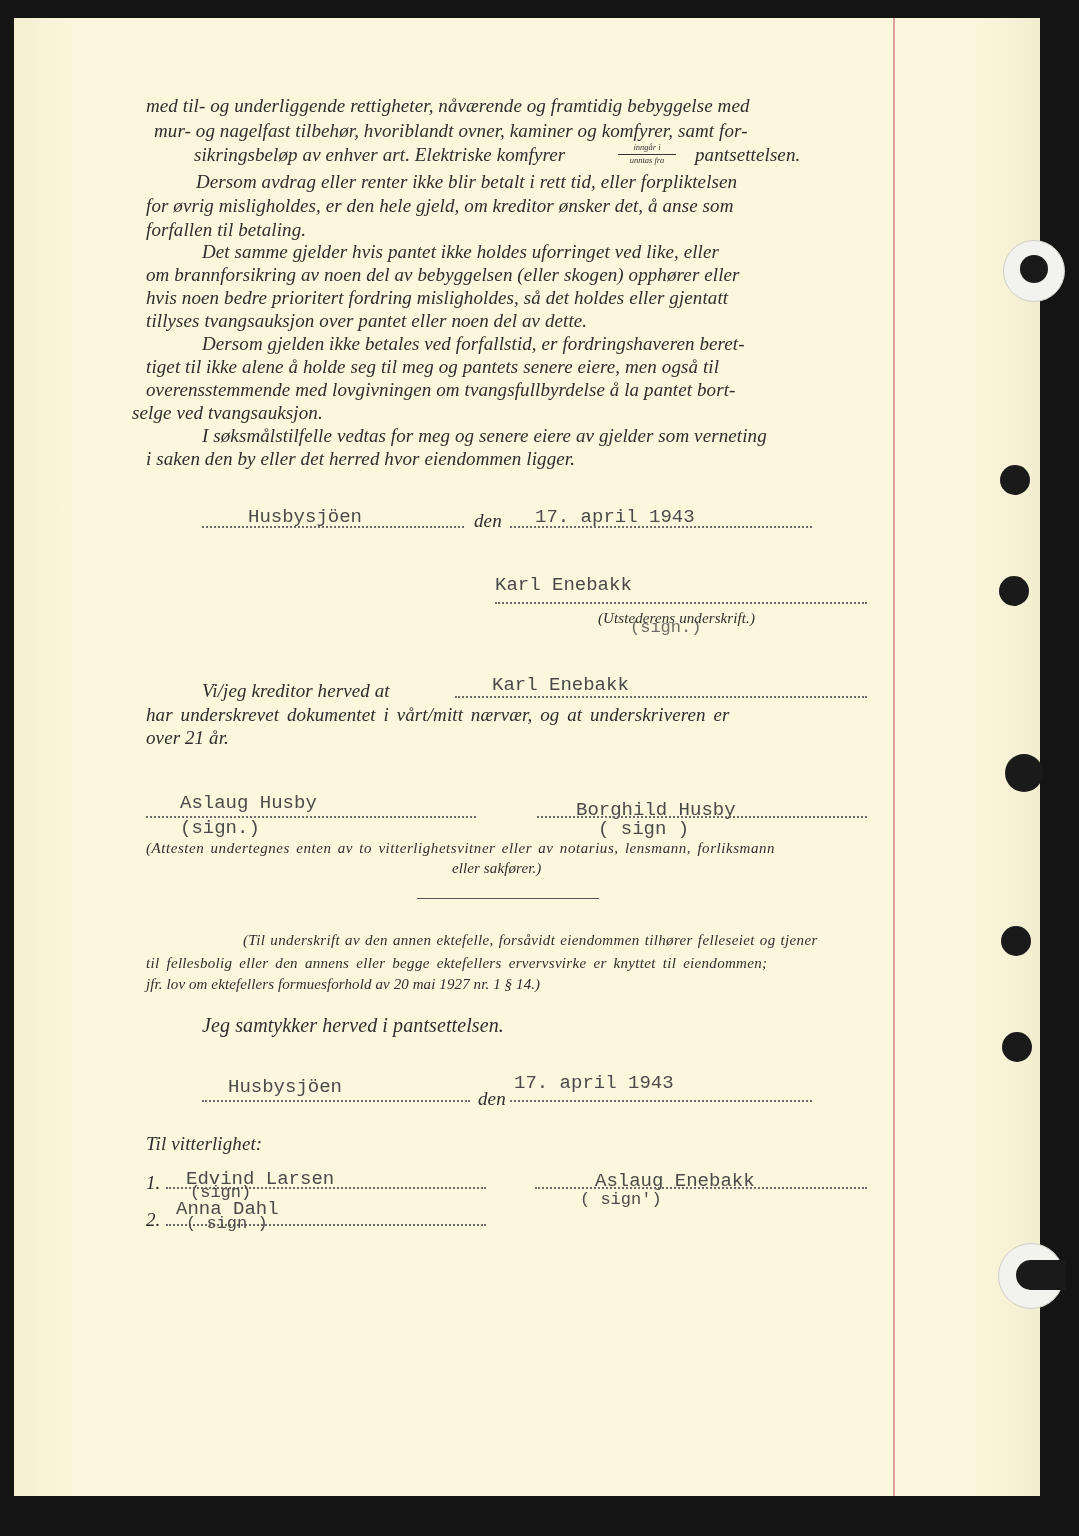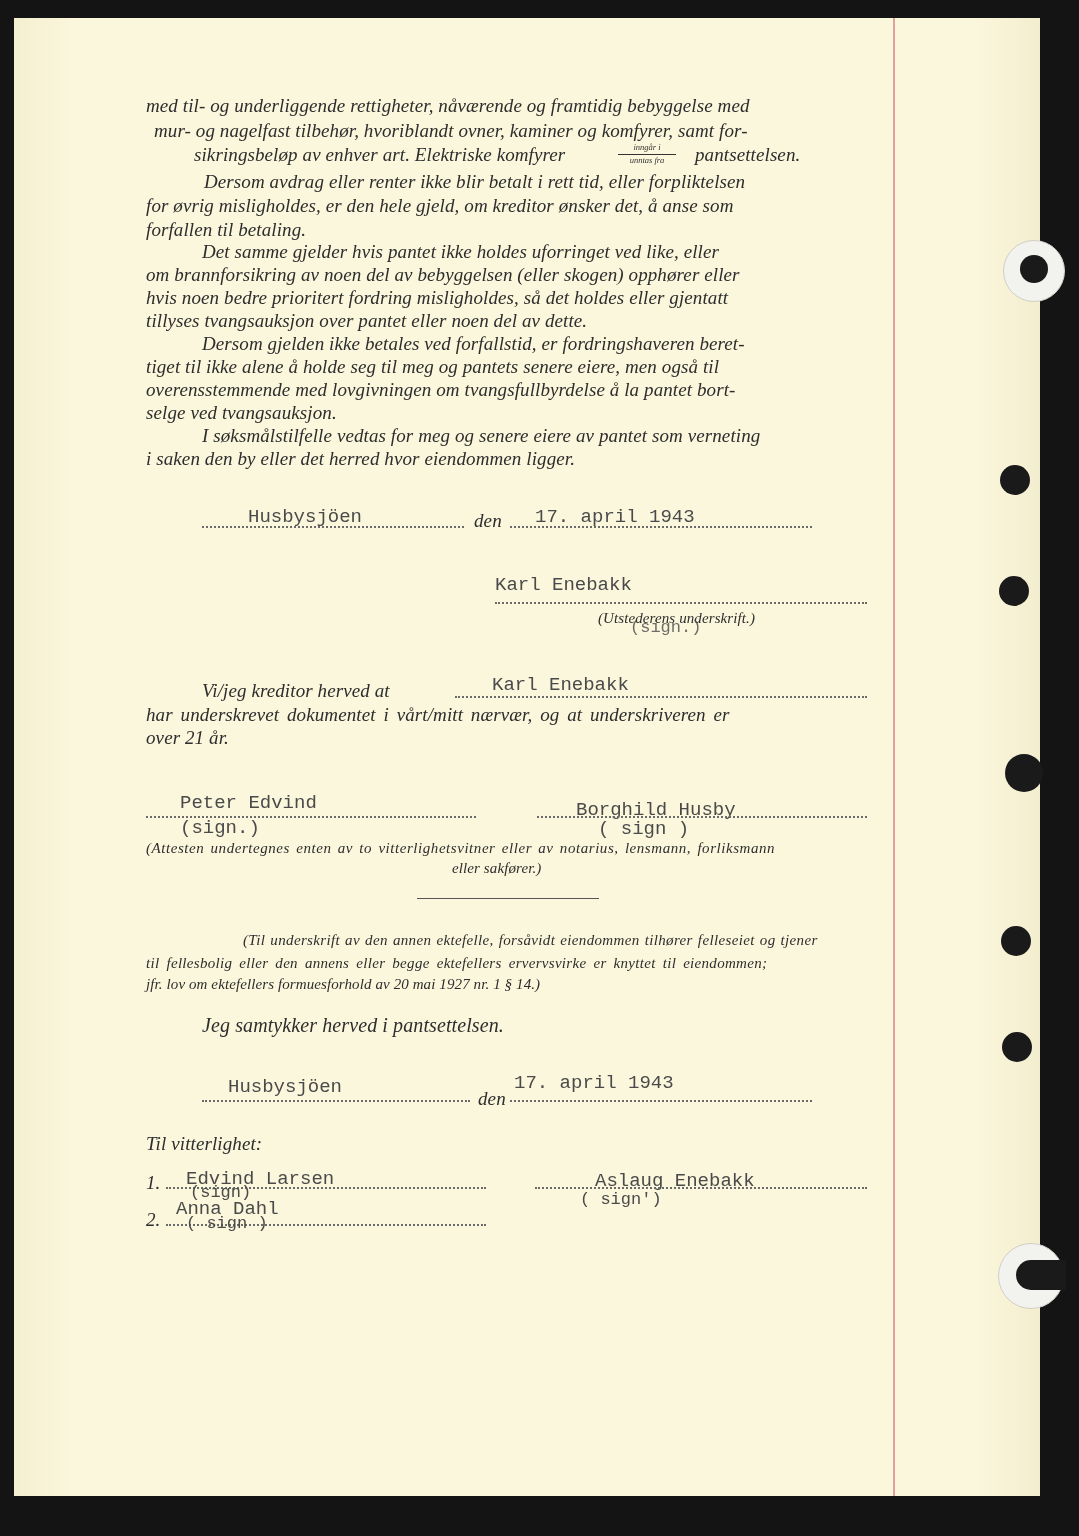--- a/index.html
+++ b/index.html
@@ -60,55 +60,55 @@
 <div class="hole" style="left:1016px;top:1260px;width:50px;height:30px;border-radius:15px 0 0 15px;"></div>
 
 <div class="text" style="left:146px;top:95px;">med til- og underliggende rettigheter, nåværende og framtidig bebyggelse med</div>
 <div class="text" style="left:146px;top:120px;margin-left:8px;">mur- og nagelfast tilbehør, hvoriblandt ovner, kaminer og komfyrer, samt for-</div>
 <div class="text" style="left:146px;top:144px;margin-left:48px;">sikringsbeløp av enhver art. Elektriske komfyrer</div>
 <div class="frac" style="left:617px;top:142px;">inngår i</div>
 <div class="frac-line" style="left:618px;top:154px;"></div>
 <div class="frac" style="left:617px;top:155px;">unntas fra</div>
 <div class="text" style="left:695px;top:144px;">pantsettelsen.</div>
 
-<div class="text" style="left:204px;top:171px;">Dersom avdrag eller renter ikke blir betalt i rett tid, eller forpliktelsen</div>
+<div class="text" style="left:196px;top:171px;">Dersom avdrag eller renter ikke blir betalt i rett tid, eller forpliktelsen</div>
 <div class="text" style="left:146px;top:195px;">for øvrig misligholdes, er den hele gjeld, om kreditor ønsker det, å anse som</div>
 <div class="text" style="left:146px;top:219px;">forfallen til betaling.</div>
 
 <div class="text" style="left:202px;top:241px;">Det samme gjelder hvis pantet ikke holdes uforringet ved like, eller</div>
 <div class="text" style="left:146px;top:264px;">om brannforsikring av noen del av bebyggelsen (eller skogen) opphører eller</div>
 <div class="text" style="left:146px;top:287px;">hvis noen bedre prioritert fordring misligholdes, så det holdes eller gjentatt</div>
 <div class="text" style="left:146px;top:310px;">tillyses tvangsauksjon over pantet eller noen del av dette.</div>
 
 <div class="text" style="left:202px;top:333px;">Dersom gjelden ikke betales ved forfallstid, er fordringshaveren beret-</div>
 <div class="text" style="left:146px;top:356px;">tiget til ikke alene å holde seg til meg og pantets senere eiere, men også til</div>
 <div class="text" style="left:146px;top:379px;">overensstemmende med lovgivningen om tvangsfullbyrdelse å la pantet bort-</div>
-<div class="text" style="left:146px;top:402px;font-style:italic;">selge ved tvangsauksjon.</div>
+<div class="text" style="left:132px;top:402px;font-style:italic;">selge ved tvangsauksjon.</div>
 
-<div class="text" style="left:202px;top:425px;">I søksmålstilfelle vedtas for meg og senere eiere av pantet som verneting</div>
+<div class="text" style="left:202px;top:425px;">I søksmålstilfelle vedtas for meg og senere eiere av gjelder som verneting</div>
 <div class="text" style="left:146px;top:448px;">i saken den by eller det herred hvor eiendommen ligger.</div>
 
 <div class="dots" style="left:202px;top:526px;width:262px;"></div>
 <div class="mono" style="left:248px;top:506px;">Husbysjöen</div>
 <div class="text" style="left:474px;top:510px;">den</div>
 <div class="dots" style="left:510px;top:526px;width:302px;"></div>
 <div class="mono" style="left:535px;top:506px;">17. april 1943</div>
 
 <div class="mono" style="left:495px;top:574px;">Karl Enebakk</div>
 <div class="dots" style="left:495px;top:602px;width:372px;"></div>
 <div class="text small" style="left:598px;top:610px;">(Utstederens underskrift.)</div>
 <div class="mono sm" style="left:630px;top:618px;opacity:0.8;">(sign.)</div>
 
 <div class="text" style="left:202px;top:680px;">Vi/jeg kreditor herved at</div>
 <div class="dots" style="left:455px;top:696px;width:412px;"></div>
 <div class="mono" style="left:492px;top:674px;">Karl Enebakk</div>
 <div class="text" style="left:146px;top:704px;word-spacing:3px;">har underskrevet dokumentet i vårt/mitt nærvær, og at underskriveren er</div>
 <div class="text" style="left:146px;top:727px;">over 21 år.</div>
 
-<div class="mono" style="left:180px;top:792px;">Peter Edvind</div>
+<div class="mono" style="left:180px;top:792px;">Aslaug Husby</div>
 <div class="dots" style="left:146px;top:816px;width:330px;"></div>
 <div class="mono" style="left:180px;top:817px;">(sign.)</div>
 <div class="mono" style="left:576px;top:799px;">Borghild Husby</div>
 <div class="dots" style="left:537px;top:816px;width:330px;"></div>
 <div class="mono" style="left:598px;top:818px;">( sign )</div>
 
 <div class="text small" style="left:146px;top:840px;letter-spacing:0.55px;word-spacing:2px;">(Attesten undertegnes enten av to vitterlighetsvitner eller av notarius, lensmann, forliksmann</div>
 <div class="text small" style="left:452px;top:860px;">eller sakfører.)</div>
 
 <div class="hr" style="left:417px;top:898px;width:182px;"></div>

